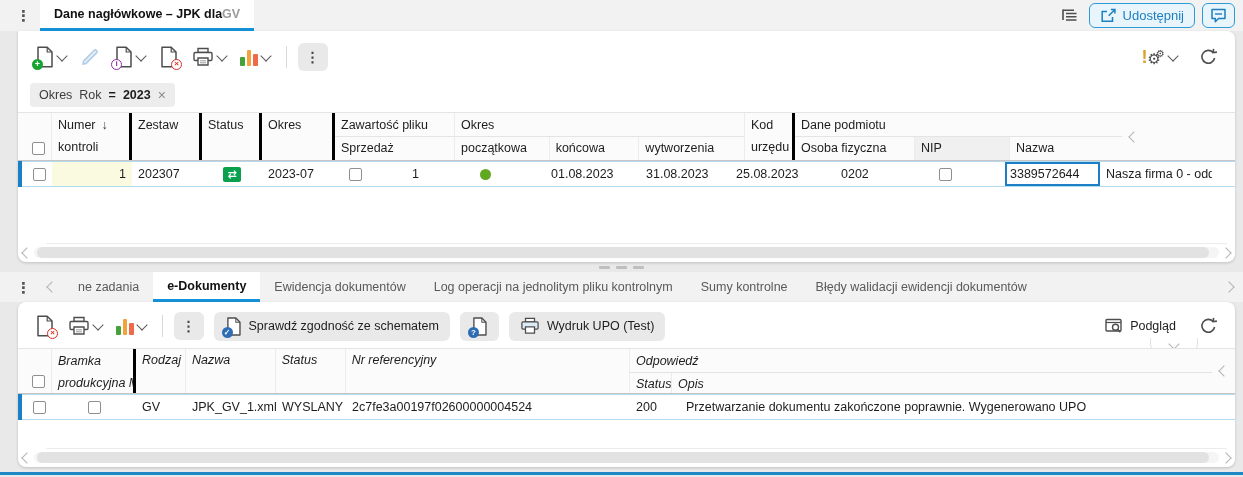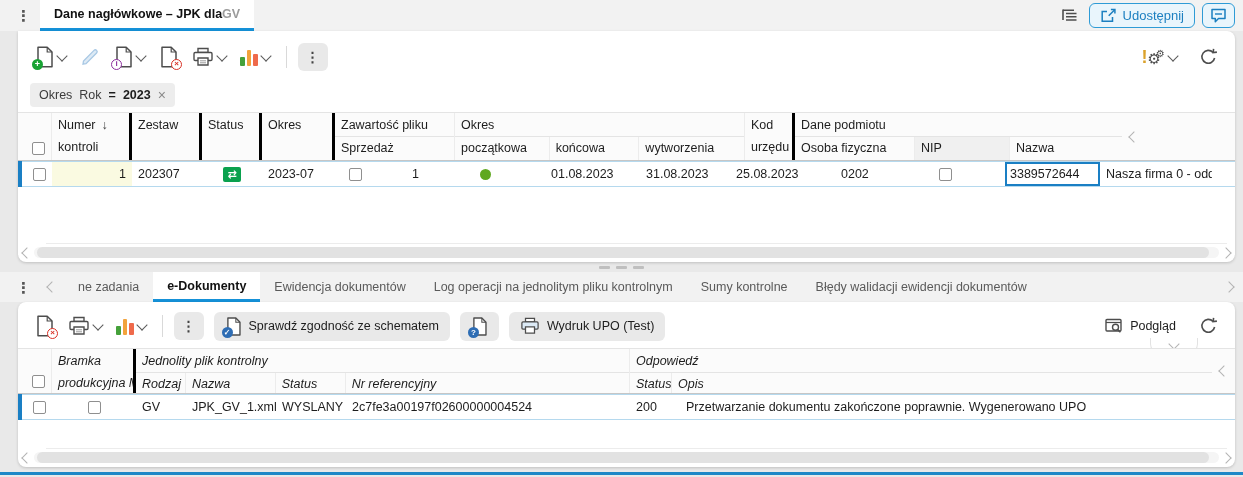--- a/index.html
+++ b/index.html
@@ -416,21 +416,20 @@
     <div class="thead t2head">
       <div class="hgut" style="width:8px"></div>
       <div class="hcb" style="width:26px">
           <span class="cbx"></span>
         </div>
       <div class="hc" style="width:84px">
         <div class="l1">Bramka</div>
         <div class="l2">produkcyjna MF</div>
       </div>
       <div class="grp" style="width:494px">
-        <div class="gt">Jednolity plik kontrolny</div>
         <div class="gsubs">
           <div class="sub" style="width:50px">Rodzaj</div>
           <div class="sub" style="width:90px">Nazwa</div>
           <div class="sub" style="width:70px">Status</div>
           <div class="sub" style="width:284px">Nr referencyjny</div>
         </div>
       </div>
       <div class="grp" style="width:582px;border-right:none">
         <div class="gt">Odpowiedź</div>
         <div class="gsubs">

